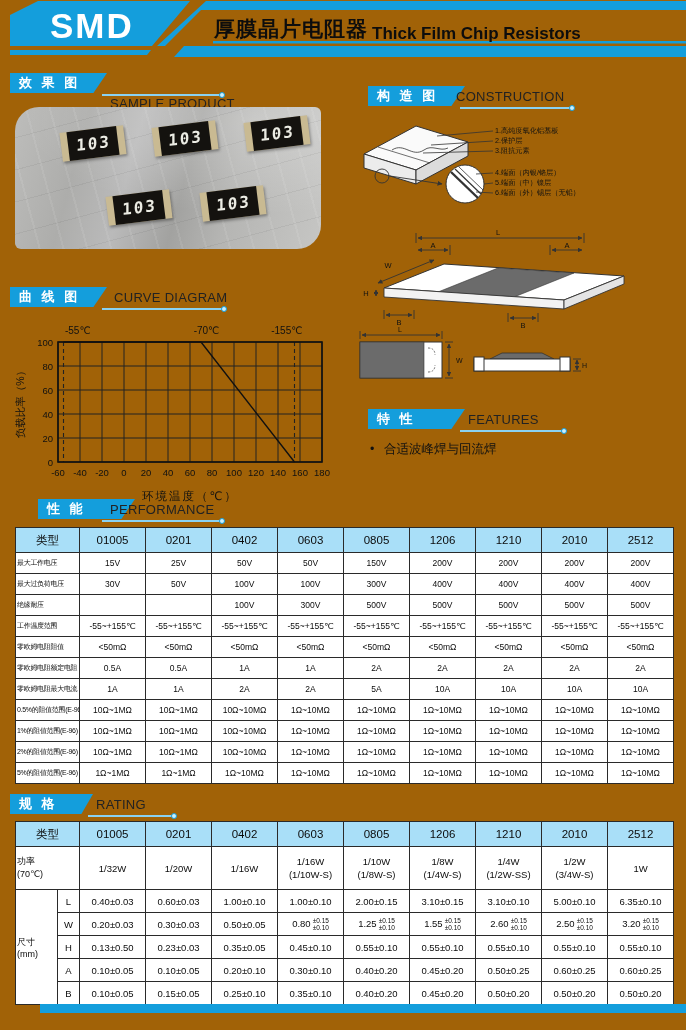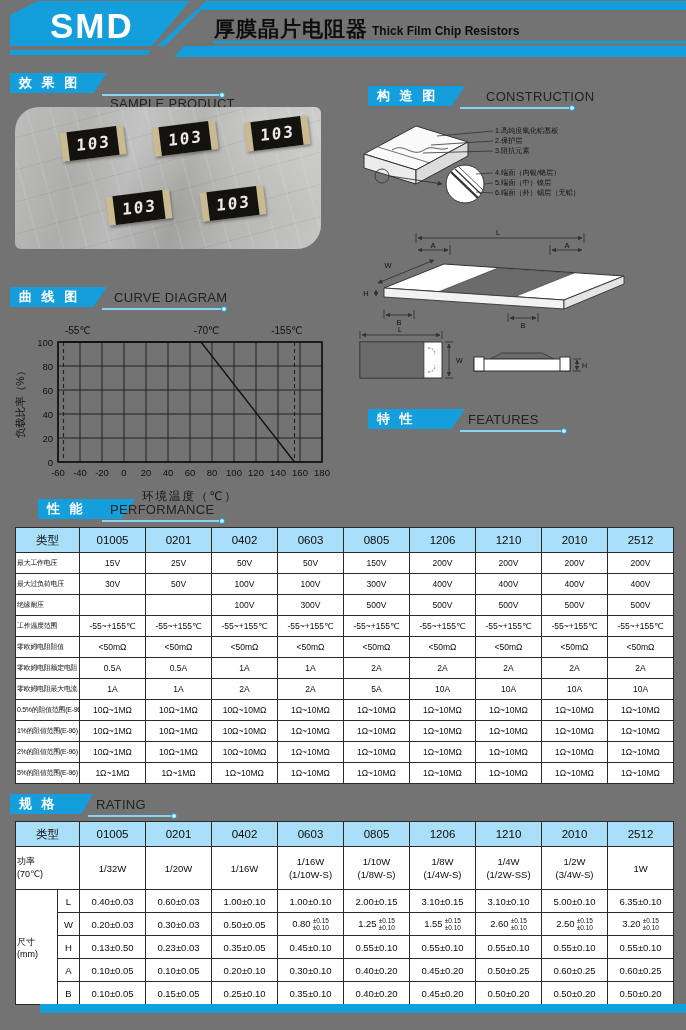--- a/index.html
+++ b/index.html
@@ -1,24 +1,24 @@
 <!DOCTYPE html>
 <html><head>
 <meta charset="utf-8">
 <style>
   html,body{margin:0;padding:0;background:#fff;}
-  .page{position:relative;width:686px;height:1030px;background:#737373;overflow:hidden;
+  .page{position:relative;width:686px;height:1030px;background:#a16207;overflow:hidden;
         font-family:"Liberation Sans","DejaVu Sans",sans-serif;color:#111;}
   .abs{position:absolute;}
 
   
   .hdr-svg{position:absolute;left:0;top:0;}
   .logo{position:absolute;left:50px;top:6px;font-size:35px;font-weight:bold;color:#fff;letter-spacing:2px;}
   .title-cn{position:absolute;left:214px;top:15px;font-size:21px;font-weight:bold;letter-spacing:1px;color:#0d0d0d;}
-  .title-en{position:absolute;left:372px;top:24px;font-size:12px;font-weight:bold;color:#0d0d0d;}
+  .title-en{position:absolute;left:372px;top:24px;font-size:17px;font-weight:bold;color:#0d0d0d;}
 
   
   .sec{position:absolute;height:24px;}
   .sec .box{position:absolute;left:0;top:0;height:20px;background:#149edc;color:#fff;
             font-size:13px;font-weight:bold;letter-spacing:3px;line-height:20px;padding-left:9px;
             clip-path:polygon(0 0,100% 0,86% 100%,0 100%);}
   .sec .en{position:absolute;top:3px;font-size:13px;color:#222;letter-spacing:.3px;white-space:nowrap;}
   .sec .line{position:absolute;top:21px;height:2px;background:#8ad2f2;}
   .sec .line .dot{position:absolute;right:-3px;top:-2px;width:6px;height:6px;border-radius:50%;
                   background:#cdeffc;border:1.5px solid #149edc;box-sizing:border-box;}
@@ -82,21 +82,21 @@
   <div class="sec" style="left:10px;top:73px;">
     <div class="box" style="width:88px;">效 果 图</div>
     <div class="en" style="left:100px;margin-top:20px;">SAMPLE PRODUCT</div>
     <div class="line" style="left:92px;width:120px;">
         <span class="dot"></span>
       </div>
   </div>
 
   <div class="sec" style="left:368px;top:86px;">
     <div class="box" style="width:88px;">构 造 图</div>
-    <div class="en" style="left:118px;">CONSTRUCTION</div>
+    <div class="en" style="left:88px;">CONSTRUCTION</div>
     <div class="line" style="left:92px;width:112px;">
         <span class="dot"></span>
       </div>
   </div>
 
   <div class="sec" style="left:10px;top:287px;">
     <div class="box" style="width:88px;">曲 线 图</div>
     <div class="en" style="left:104px;">CURVE DIAGRAM</div>
     <div class="line" style="left:92px;width:122px;">
         <span class="dot"></span>
@@ -303,20 +303,21 @@
       <text x="45" y="57.5" font-size="9.5" text-anchor="end" fill="#111">80</text>
       <text x="45" y="33.5" font-size="9.5" text-anchor="end" fill="#111">100</text>
       <text x="69.8" y="22" font-size="10" text-anchor="middle" fill="#111">-55℃</text>
       <text x="198.5" y="22" font-size="10" text-anchor="middle" fill="#111">-70℃</text>
       <text x="278.8" y="22" font-size="10" text-anchor="middle" fill="#111">-155℃</text>
       <text x="16" y="90" font-size="10.5" text-anchor="middle" fill="#111" transform="rotate(-90 16 90)">负载比率（%）</text>
       <text x="182" y="188" font-size="11.5" letter-spacing="2" text-anchor="middle" fill="#111">环境温度（℃）</text>
     </svg>
 
   <div class="features">
+    <div>合适波峰焊与回流焊</div>
   </div>
 
   <table id="perf-table" class="dtable" style="top:527px;width:658px;">
       <colgroup>
         <col style="width:64px">
         <col style="width:66px">
         <col style="width:66px">
         <col style="width:66px">
         <col style="width:66px">
         <col style="width:66px">

